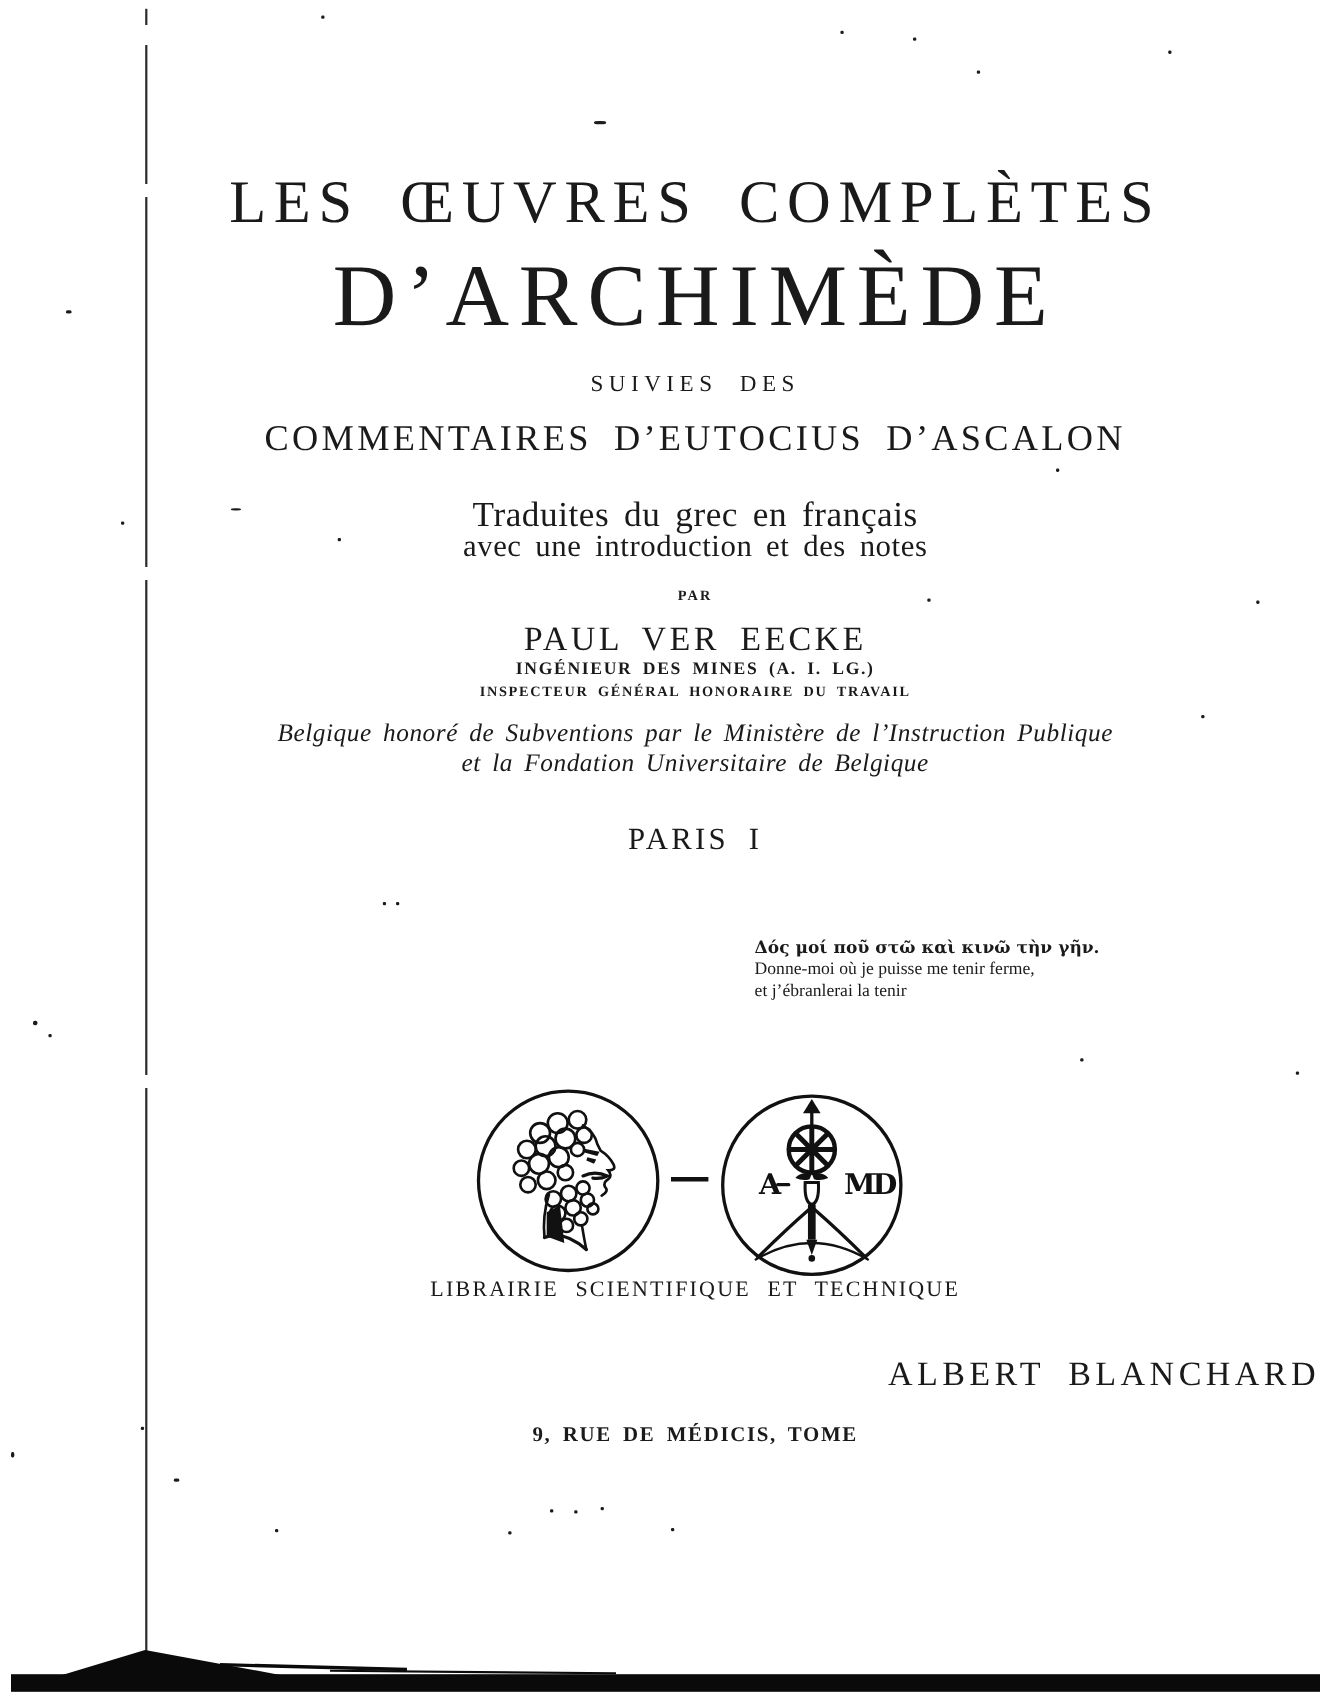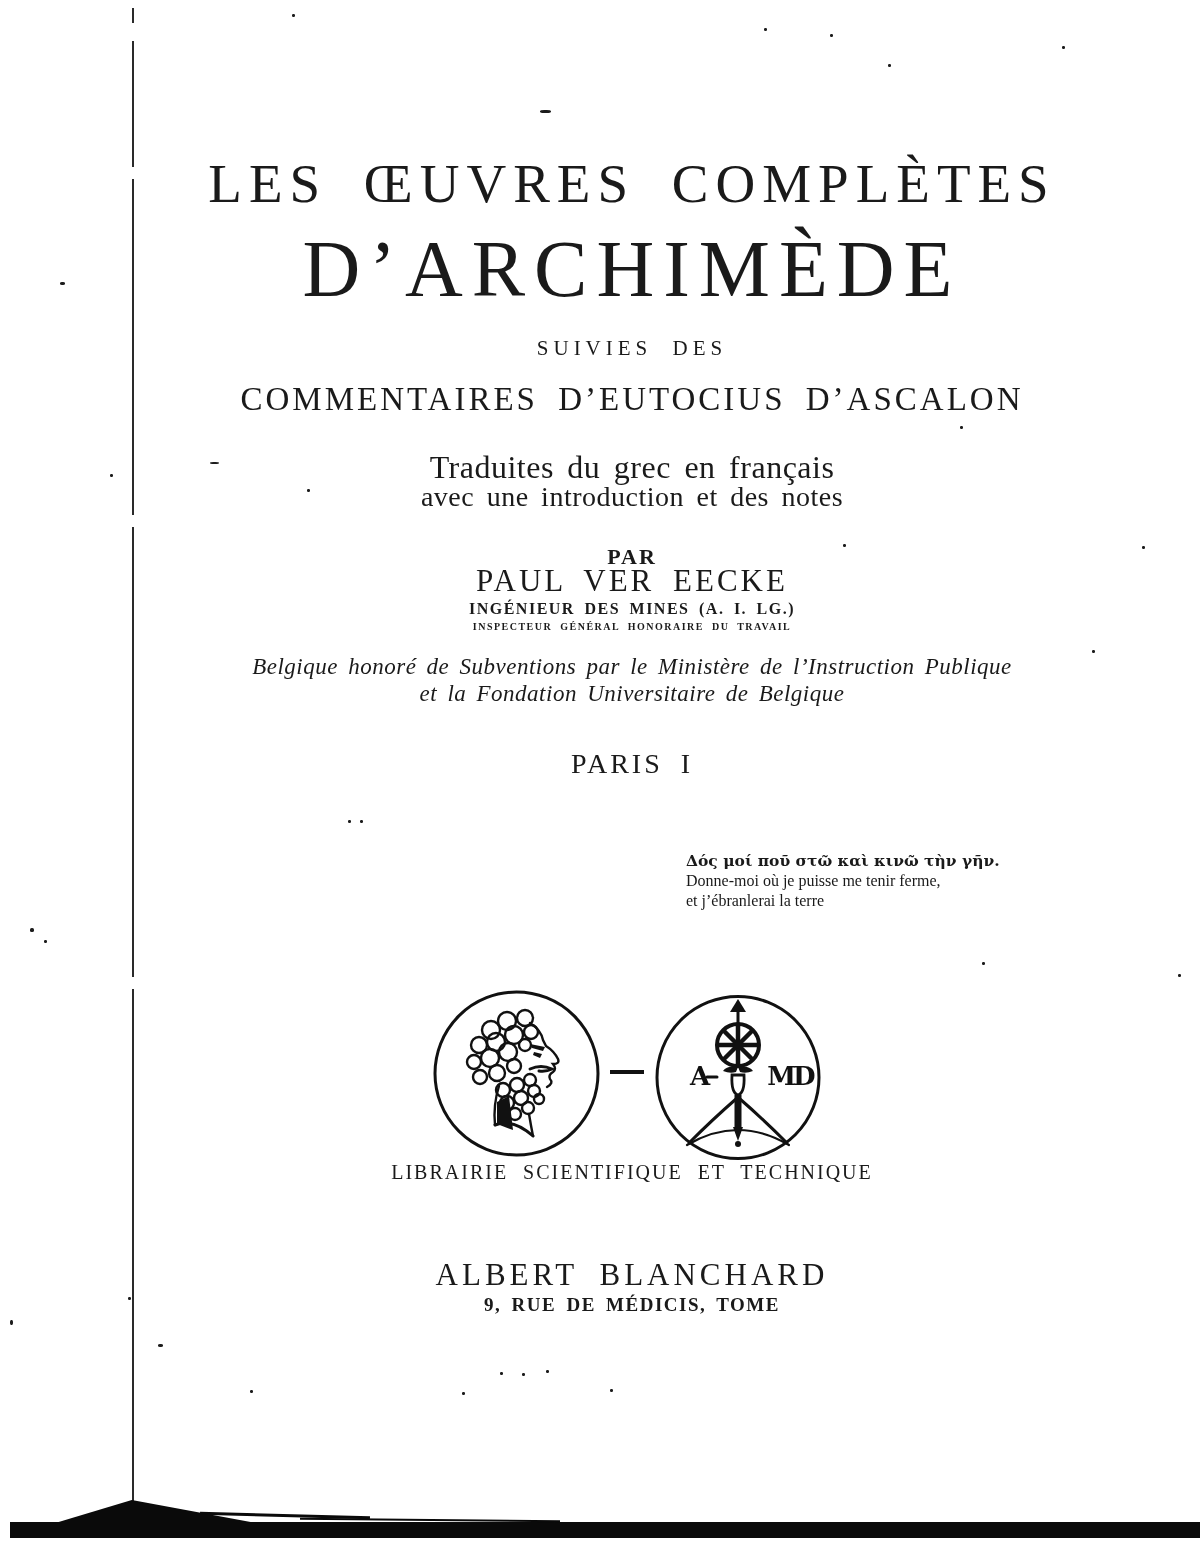--- a/index.html
+++ b/index.html
@@ -21,34 +21,34 @@
     top: 152px; font-size: 55px; letter-spacing: 7px; word-spacing: 16px;
     font-weight: 400;
   }
   .title2 {
     top: 224px; font-size: 80px; letter-spacing: 9px; font-weight: 400;
   }
   .subtitle1 { top: 336px; font-size: 21px; letter-spacing: 5px; word-spacing: 10px; }
   .subtitle2 { top: 381px; font-size: 33px; letter-spacing: 3px; word-spacing: 9px; }
   .trad1 { top: 449px; font-size: 32px; letter-spacing: 0.5px; word-spacing: 5px; }
   .trad2 { top: 481px; font-size: 28px; letter-spacing: 0.5px; word-spacing: 5px; }
-  .par   { top: 544px; font-size: 22px; font-weight: 700; letter-spacing: 2px; }
+  .par   { top: 533px; font-size: 13px; font-weight: 700; letter-spacing: 2px; }
   .author-name { top: 563px; font-size: 31px; letter-spacing: 3px; word-spacing: 8px; }
   .author-cred1 { top: 600px; font-size: 16px; font-weight: 700; letter-spacing: 1.5px; word-spacing: 4px; }
-  .author-cred2 { top: 621px; font-size: 10px; font-weight: 700; letter-spacing: 1.5px; word-spacing: 4px; text-align: center; }
+  .author-cred2 { top: 621px; font-size: 13px; font-weight: 700; letter-spacing: 1.5px; word-spacing: 4px; text-align: center; }
   .patron1 { top: 654px; font-size: 23px; font-style: italic; letter-spacing: 0.5px; word-spacing: 4px; }
   .patron2 { top: 681px; font-size: 23px; font-style: italic; letter-spacing: 0.5px; word-spacing: 4px; }
   .tome { top: 748px; font-size: 28px; letter-spacing: 3px; word-spacing: 8px; }
   .epigraph {
     left: 686px; top: 851px; width: 420px;
     text-align: left; font-size: 16px; line-height: 20px;
   }
   .epigraph .greek { font-family: "DejaVu Serif", serif; font-weight: 700; font-size: 15.5px; }
   .pub1 { top: 1161px; font-size: 20px; letter-spacing: 2px; word-spacing: 8px; }
-  .pub2 { top: 1257px; font-size: 31px; letter-spacing: 4px; word-spacing: 10px; }
+  .pub2 { top: 1231px; font-size: 31px; letter-spacing: 4px; word-spacing: 10px; text-align: right; }
   .pub3 { top: 1294px; font-size: 19px; font-weight: 700; letter-spacing: 1.5px; word-spacing: 4px; }
 
   
   .fold-line {
     left: 132px; top: 8px; width: 2px; height: 1514px;
     background: linear-gradient(
       #2a2a2a 0 1%, transparent 1% 2.2%,
       #2a2a2a 2.2% 10.5%, transparent 10.5% 11.3%,
       #2a2a2a 11.3% 33.5%, transparent 33.5% 34.3%,
       #2a2a2a 34.3% 64%, transparent 64% 64.8%,
@@ -118,21 +118,21 @@
 <div class="abs content-line author-name">PAUL VER EECKE</div>
 <div class="abs content-line author-cred1">INGÉNIEUR DES MINES (A. I. LG.)</div>
 <div class="abs content-line author-cred2">INSPECTEUR GÉNÉRAL HONORAIRE DU TRAVAIL</div>
 <div class="abs content-line patron1">Belgique honoré de Subventions par le Ministère de l’Instruction Publique</div>
 <div class="abs content-line patron2">et la Fondation Universitaire de Belgique</div>
 <div class="abs content-line tome">PARIS I</div>
 
 <div class="abs epigraph">
   <div class="greek">Δός μοί ποῦ στῶ καὶ κινῶ τὴν γῆν.</div>
   <div>Donne-moi où je puisse me tenir ferme,</div>
-  <div>et j’ébranlerai la terre</div>
+  <div>et j’ébranlerai la tenir</div>
 </div>
 
 <svg class="abs medallions" width="396" height="186" viewBox="0 0 396 186">
 
   <g transform="translate(3,8)" stroke="#111" fill="none" stroke-width="2.4" stroke-linecap="round">
     <circle cx="83.5" cy="83.5" r="81.5" stroke-width="3"></circle>
 
     <path d="M97,33 Q108,40 110,50 L113,56 Q121,61 125,69 Q127,74 120,74 Q124,79 120,82 Q115,85 117,89 Q121,93 114,97"></path>
 
     <path d="M97,54 L112,57 L110,61 L99,58 Z" fill="#111" stroke="none"></path>

